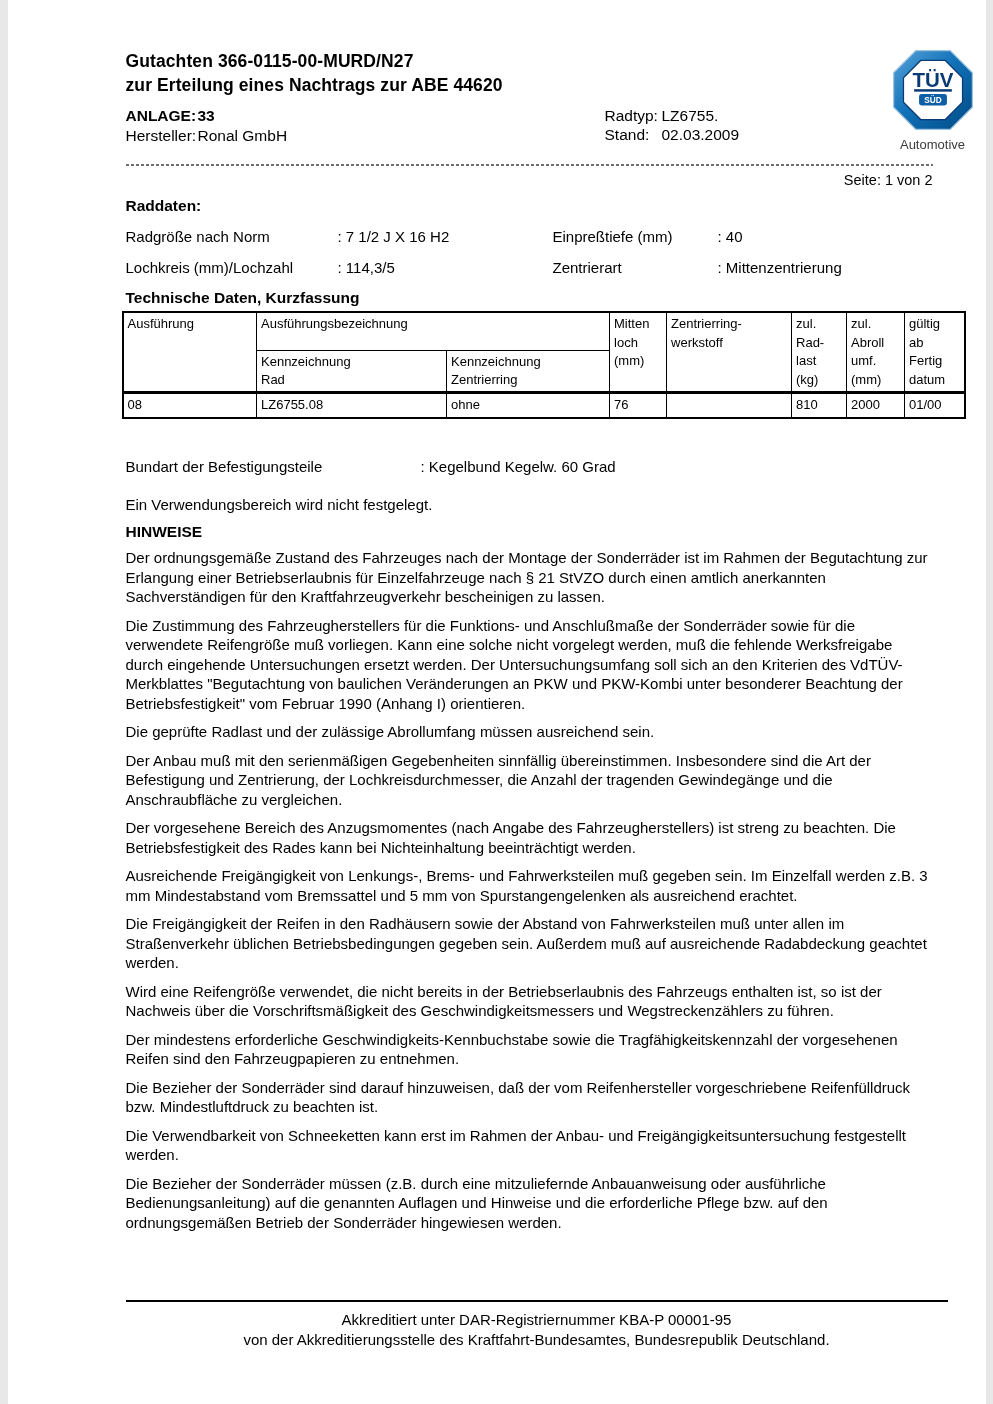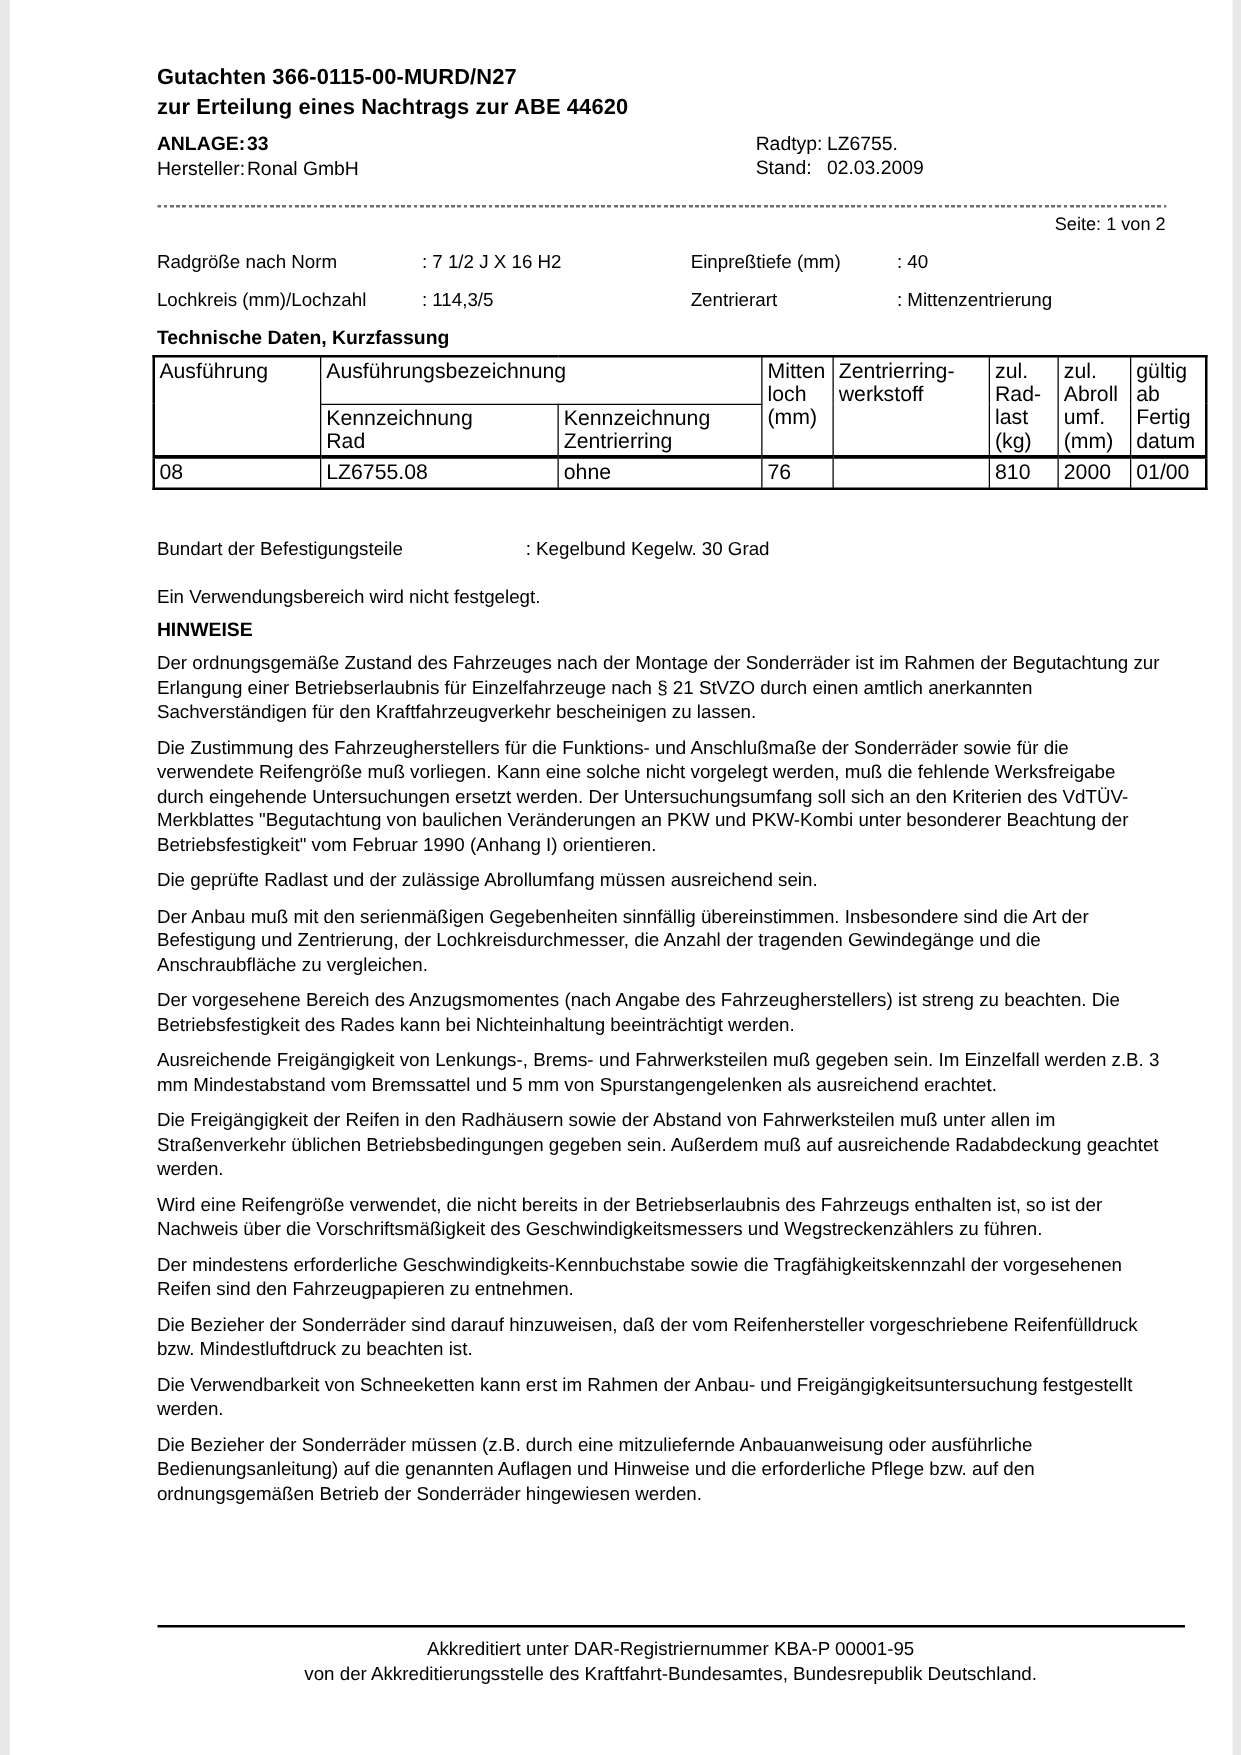--- a/index.html
+++ b/index.html
@@ -41,21 +41,21 @@
   .rd-l1 { width:212px; }
   .rd-v1 { width:215px; }
   .rd-l2 { width:165px; }
   .rd-v2 { flex:1; }
 
   
   .tech-heading { margin-top:12px; font-weight:bold; font-size:15.5px; }
   table.tech {
     margin-top:4px; margin-left:-4px;
     border-collapse:collapse; table-layout:fixed;
-    width:842px; font-size:17px; line-height:18.5px;
+    width:842px; font-size:13px; line-height:18.5px;
   }
   table.tech th, table.tech td {
     border:1px solid #000; vertical-align:top; text-align:left;
     font-weight:normal; padding:2px 4px 1px 4px;
     white-space:pre-line; overflow:hidden;
   }
   table.tech { border:2px solid #000; }
   table.tech thead tr:first-child th { height:38px; }
   table.tech thead th { border-bottom-width:1px; }
   table.tech thead tr:last-child th, table.tech thead th[rowspan] { border-bottom:3px solid #000; }
@@ -99,25 +99,44 @@
         <div class="row">
           <span class="lbl">Radtyp:</span>
           <span>LZ6755.</span>
         </div>
         <div class="row">
           <span class="lbl">Stand:</span>
           <span>02.03.2009</span>
         </div>
       </div>
 
+      <div class="logo-block">
+        <svg width="82" height="82" viewBox="0 0 100 100">
+          <defs>
+            <linearGradient id="octg" x1="0" y1="0" x2="1" y2="1">
+              <stop offset="0" stop-color="#57a3d9"></stop>
+              <stop offset="0.45" stop-color="#1272b8"></stop>
+              <stop offset="1" stop-color="#004a85"></stop>
+            </linearGradient>
+          </defs>
+          <polygon points="29,2 71,2 98,29 98,71 71,98 29,98 2,71 2,29" fill="url(#octg)" stroke="#9cc2e0" stroke-width="1.5"></polygon>
+          <polygon points="35,14 65,14 86,35 86,65 65,86 35,86 14,65 14,35" fill="#ffffff" stroke="#0a3a75" stroke-width="1.5"></polygon>
+          <text x="50" y="46" text-anchor="middle" font-family="Liberation Sans, sans-serif" font-size="25" font-weight="bold" fill="#0a3a75">TÜV</text>
+          <rect x="27" y="49" width="46" height="3" fill="#0a3a75"></rect>
+          <rect x="33" y="55" width="34" height="14" rx="3" fill="#0e5fa6"></rect>
+          <text x="50" y="65.5" text-anchor="middle" font-family="Liberation Sans, sans-serif" font-size="10" font-weight="bold" fill="#ffffff">SÜD</text>
+        </svg>
+        <div class="logo-caption">Automotive</div>
+      </div>
     </div>
 
     <div class="rule-dashed"></div>
     <div class="page-num">Seite: 1 von 2</div>
 
+    <div class="raddaten-heading">Raddaten:</div>
     <div class="rd-row">
       <span class="rd-l1">Radgröße nach Norm</span>
       <span class="rd-v1">: 7 1/2 J X 16 H2</span>
       <span class="rd-l2">Einpreßtiefe (mm)</span>
       <span class="rd-v2">: 40</span>
     </div>
     <div class="rd-row">
       <span class="rd-l1">Lochkreis (mm)/Lochzahl</span>
       <span class="rd-v1">: 114,3/5</span>
       <span class="rd-l2">Zentrierart</span>
@@ -174,21 +193,21 @@
           <td></td>
           <td class="num">810</td>
           <td class="num">2000</td>
           <td class="num">01/00</td>
         </tr>
       </tbody>
     </table>
 
     <div class="bundart-row">
       <span class="lbl">Bundart der Befestigungsteile</span>
-      <span>: Kegelbund Kegelw. 30 Grad</span>
+      <span>: Kegelbund Kegelw. 60 Grad</span>
     </div>
 
     <div class="single-line">Ein Verwendungsbereich wird nicht festgelegt.</div>
 
     <div class="hinweise-heading">HINWEISE</div>
     <div class="paras">
       <p>Der ordnungsgemäße Zustand des Fahrzeuges nach der Montage der Sonderräder ist im Rahmen der Begutachtung zur Erlangung einer Betriebserlaubnis für Einzelfahrzeuge nach § 21 StVZO durch einen amtlich anerkannten Sachverständigen für den Kraftfahrzeugverkehr bescheinigen zu lassen.</p>
       <p>Die Zustimmung des Fahrzeugherstellers für die Funktions- und Anschlußmaße der Sonderräder sowie für die verwendete Reifengröße muß vorliegen. Kann eine solche nicht vorgelegt werden, muß die fehlende Werksfreigabe durch eingehende Untersuchungen ersetzt werden. Der Untersuchungsumfang soll sich an den Kriterien des VdTÜV-Merkblattes "Begutachtung von baulichen Veränderungen an PKW und PKW-Kombi unter besonderer Beachtung der Betriebsfestigkeit" vom Februar 1990 (Anhang I) orientieren.</p>
       <p>Die geprüfte Radlast und der zulässige Abrollumfang müssen ausreichend sein.</p>
       <p>Der Anbau muß mit den serienmäßigen Gegebenheiten sinnfällig übereinstimmen. Insbesondere sind die Art der Befestigung und Zentrierung, der Lochkreisdurchmesser, die Anzahl der tragenden Gewindegänge und die Anschraubfläche zu vergleichen.</p>

